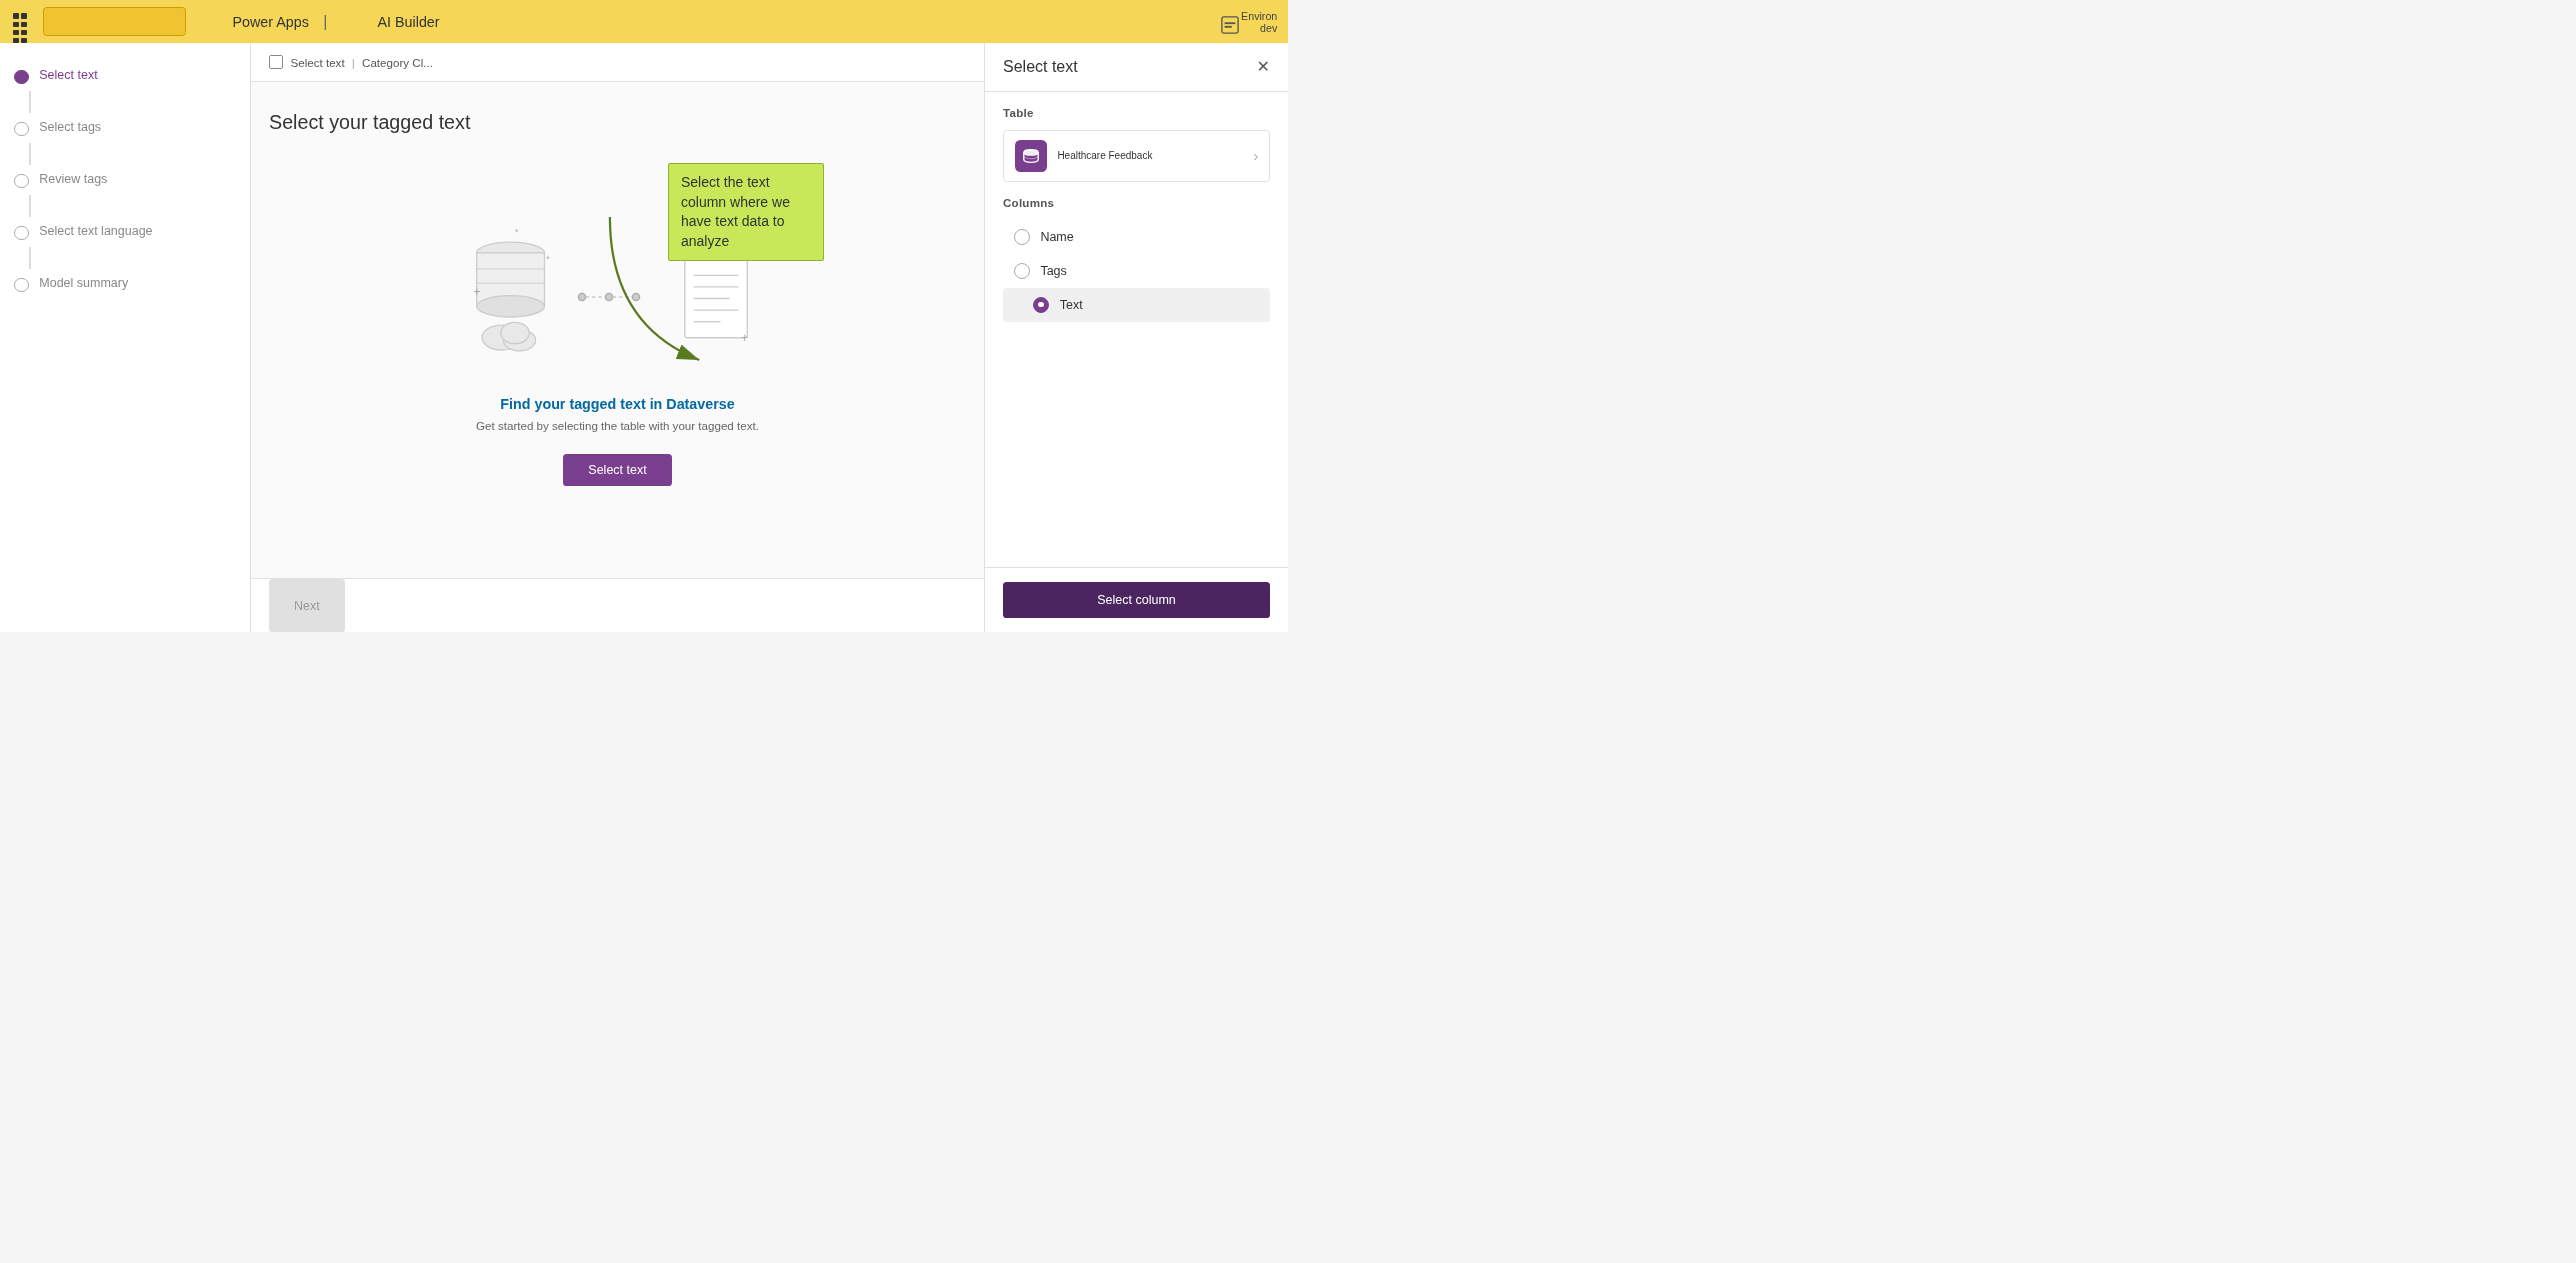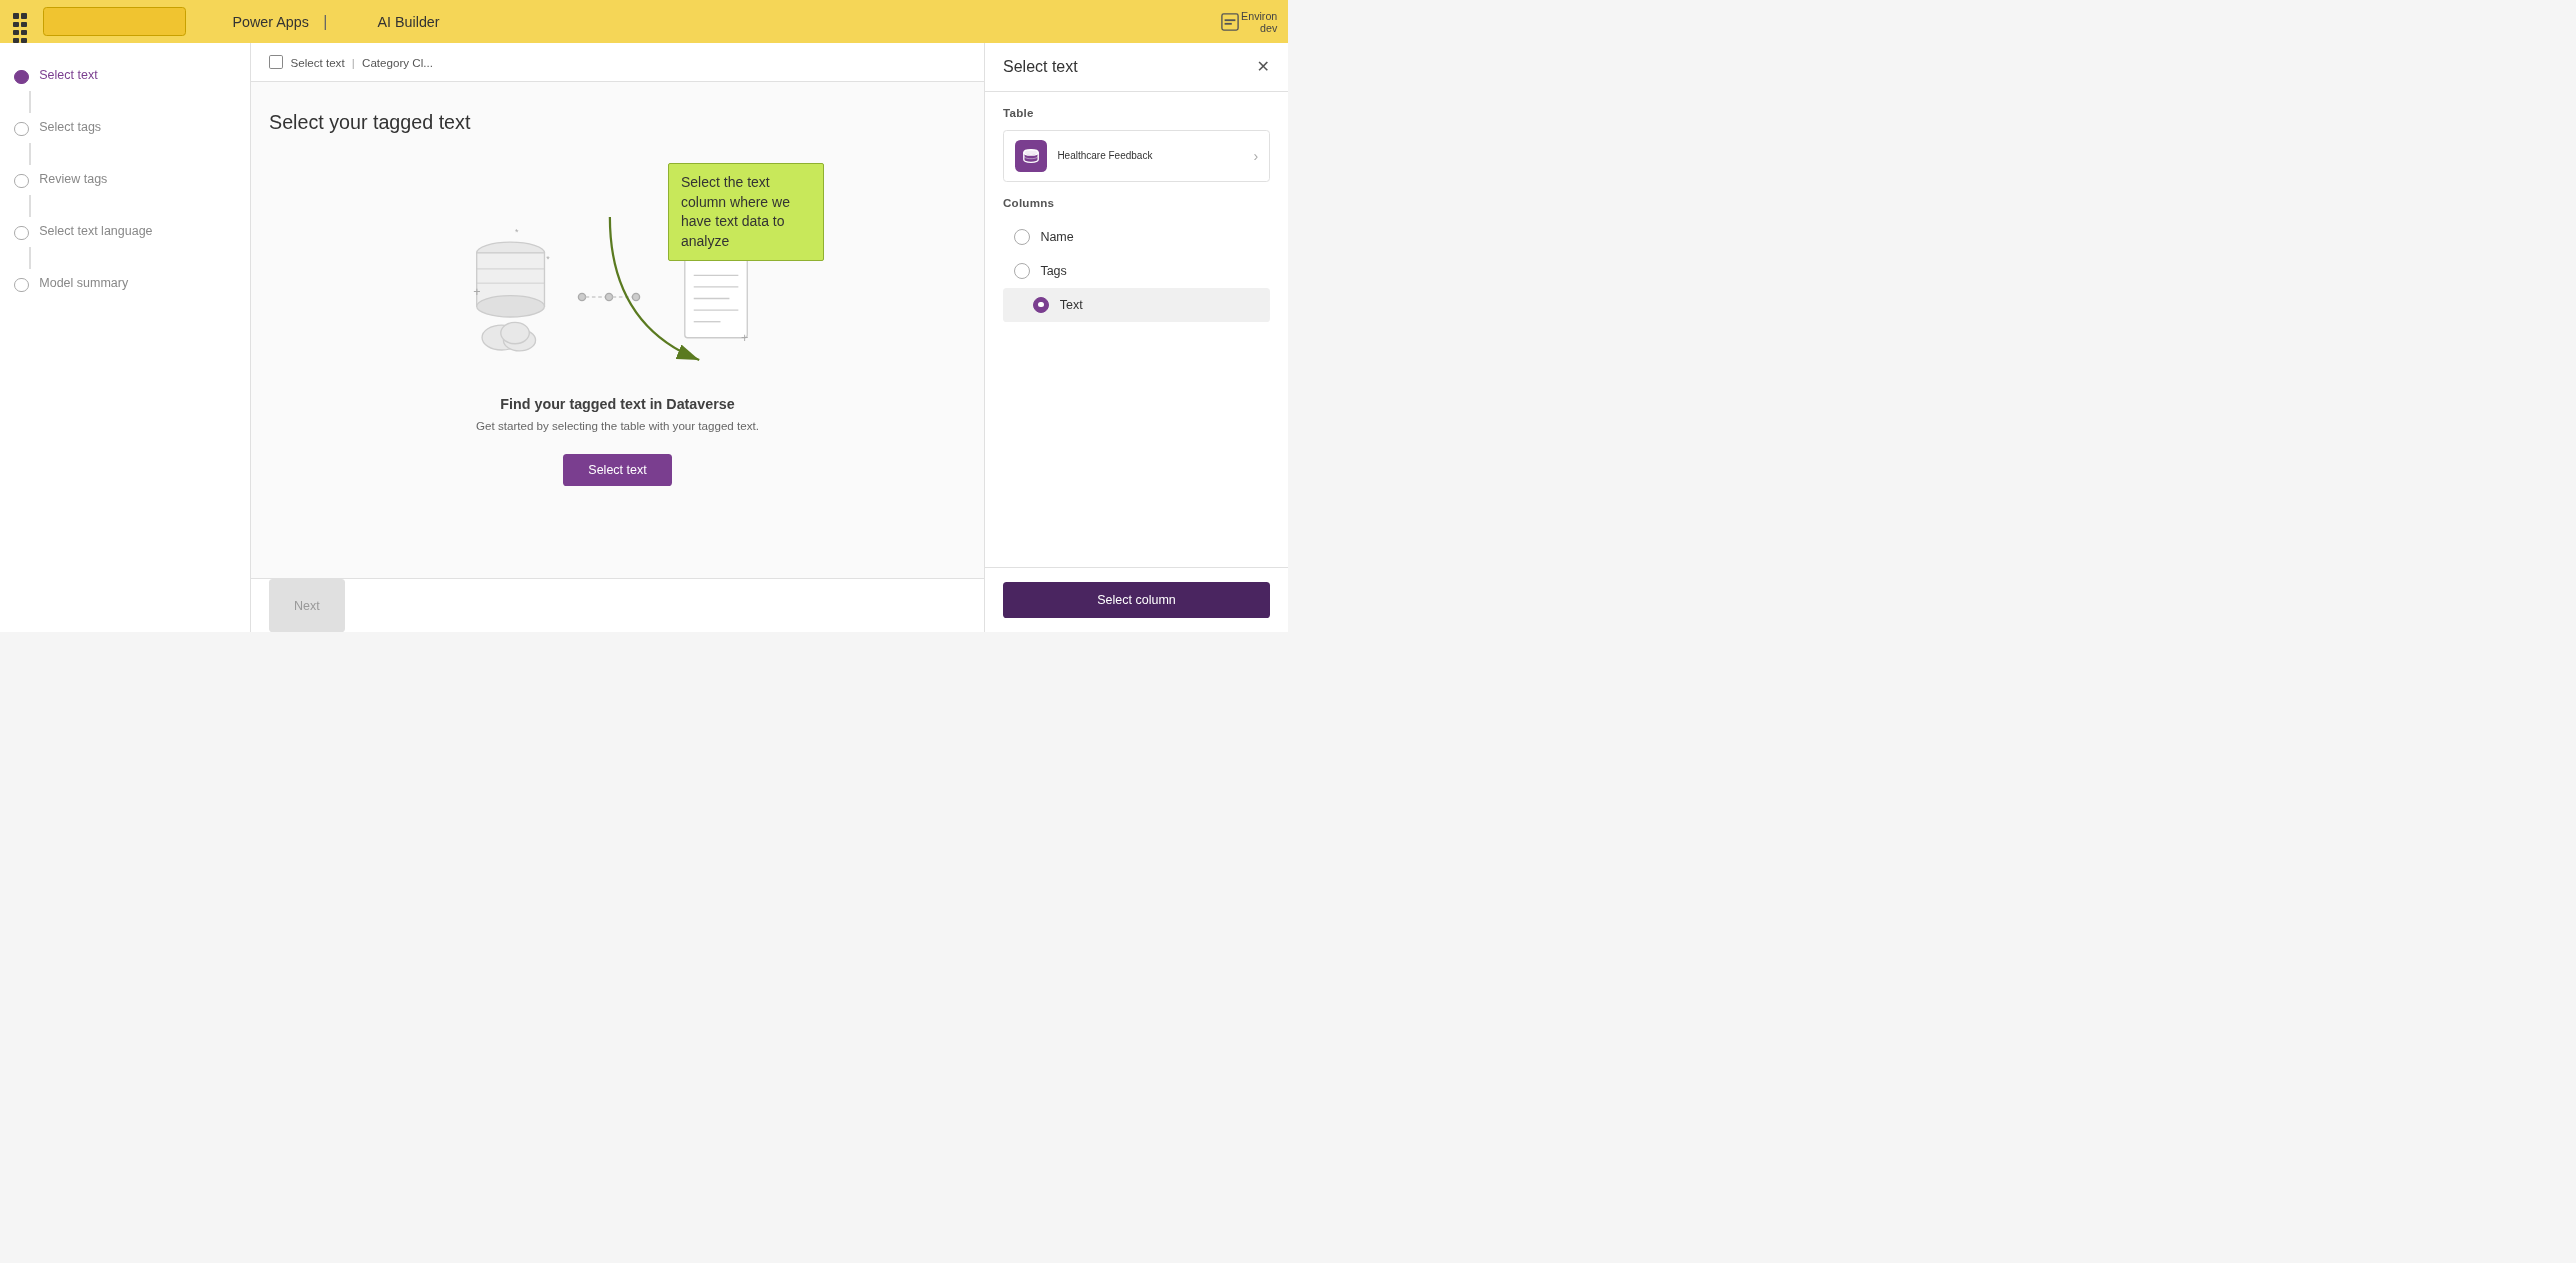--- a/index.html
+++ b/index.html
@@ -39,21 +39,21 @@
     }
     .topbar-title {
       font-size: 14.3px;
       color: #333;
       font-weight: 500;
       padding-left: 36px;
     }
     .topbar-right {
       margin-left: auto;
       display: flex;
-      align-items: center;
+      align-items: flex-end;
       gap: 2px;
       font-size: 11.6px;
       color: #444;
     }
     .topbar-env {
       display: flex;
       flex-direction: column;
       align-items: flex-end;
       font-size: 10.7px;
     }
@@ -204,21 +204,21 @@
     
     .doc-illustration {
       position: absolute;
       right: 63px;
       bottom: 9px;
     }
 
     .find-text {
       font-size: 14.3px;
       font-weight: 600;
-      color: #404040;
+      color: #0369a1;
       margin-bottom: 7.2px;
     }
     .find-subtext {
       font-size: 11.6px;
       color: #666;
       margin-bottom: 21.5px;
       text-align: center;
     }
 
     .select-text-btn {

